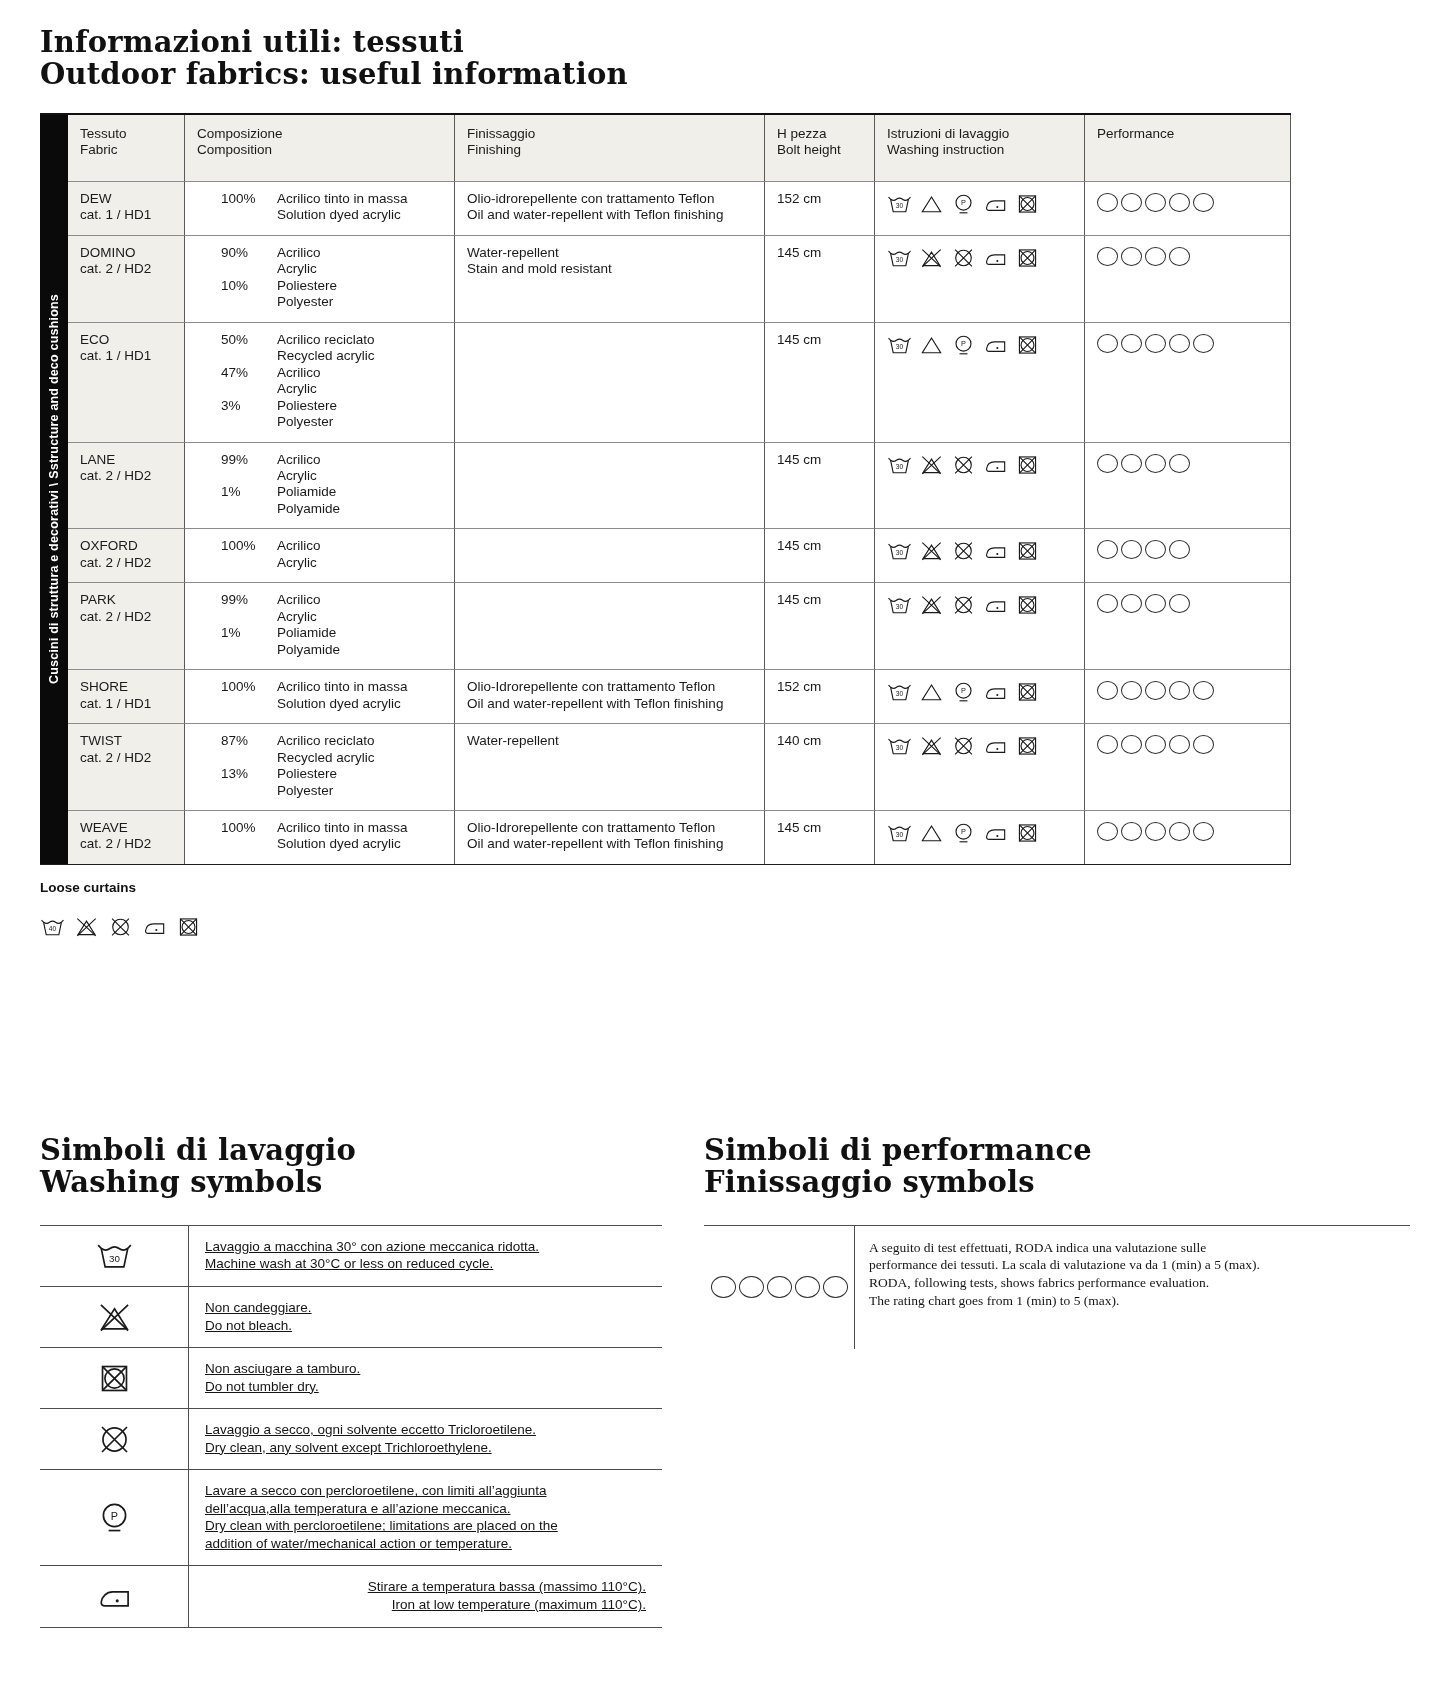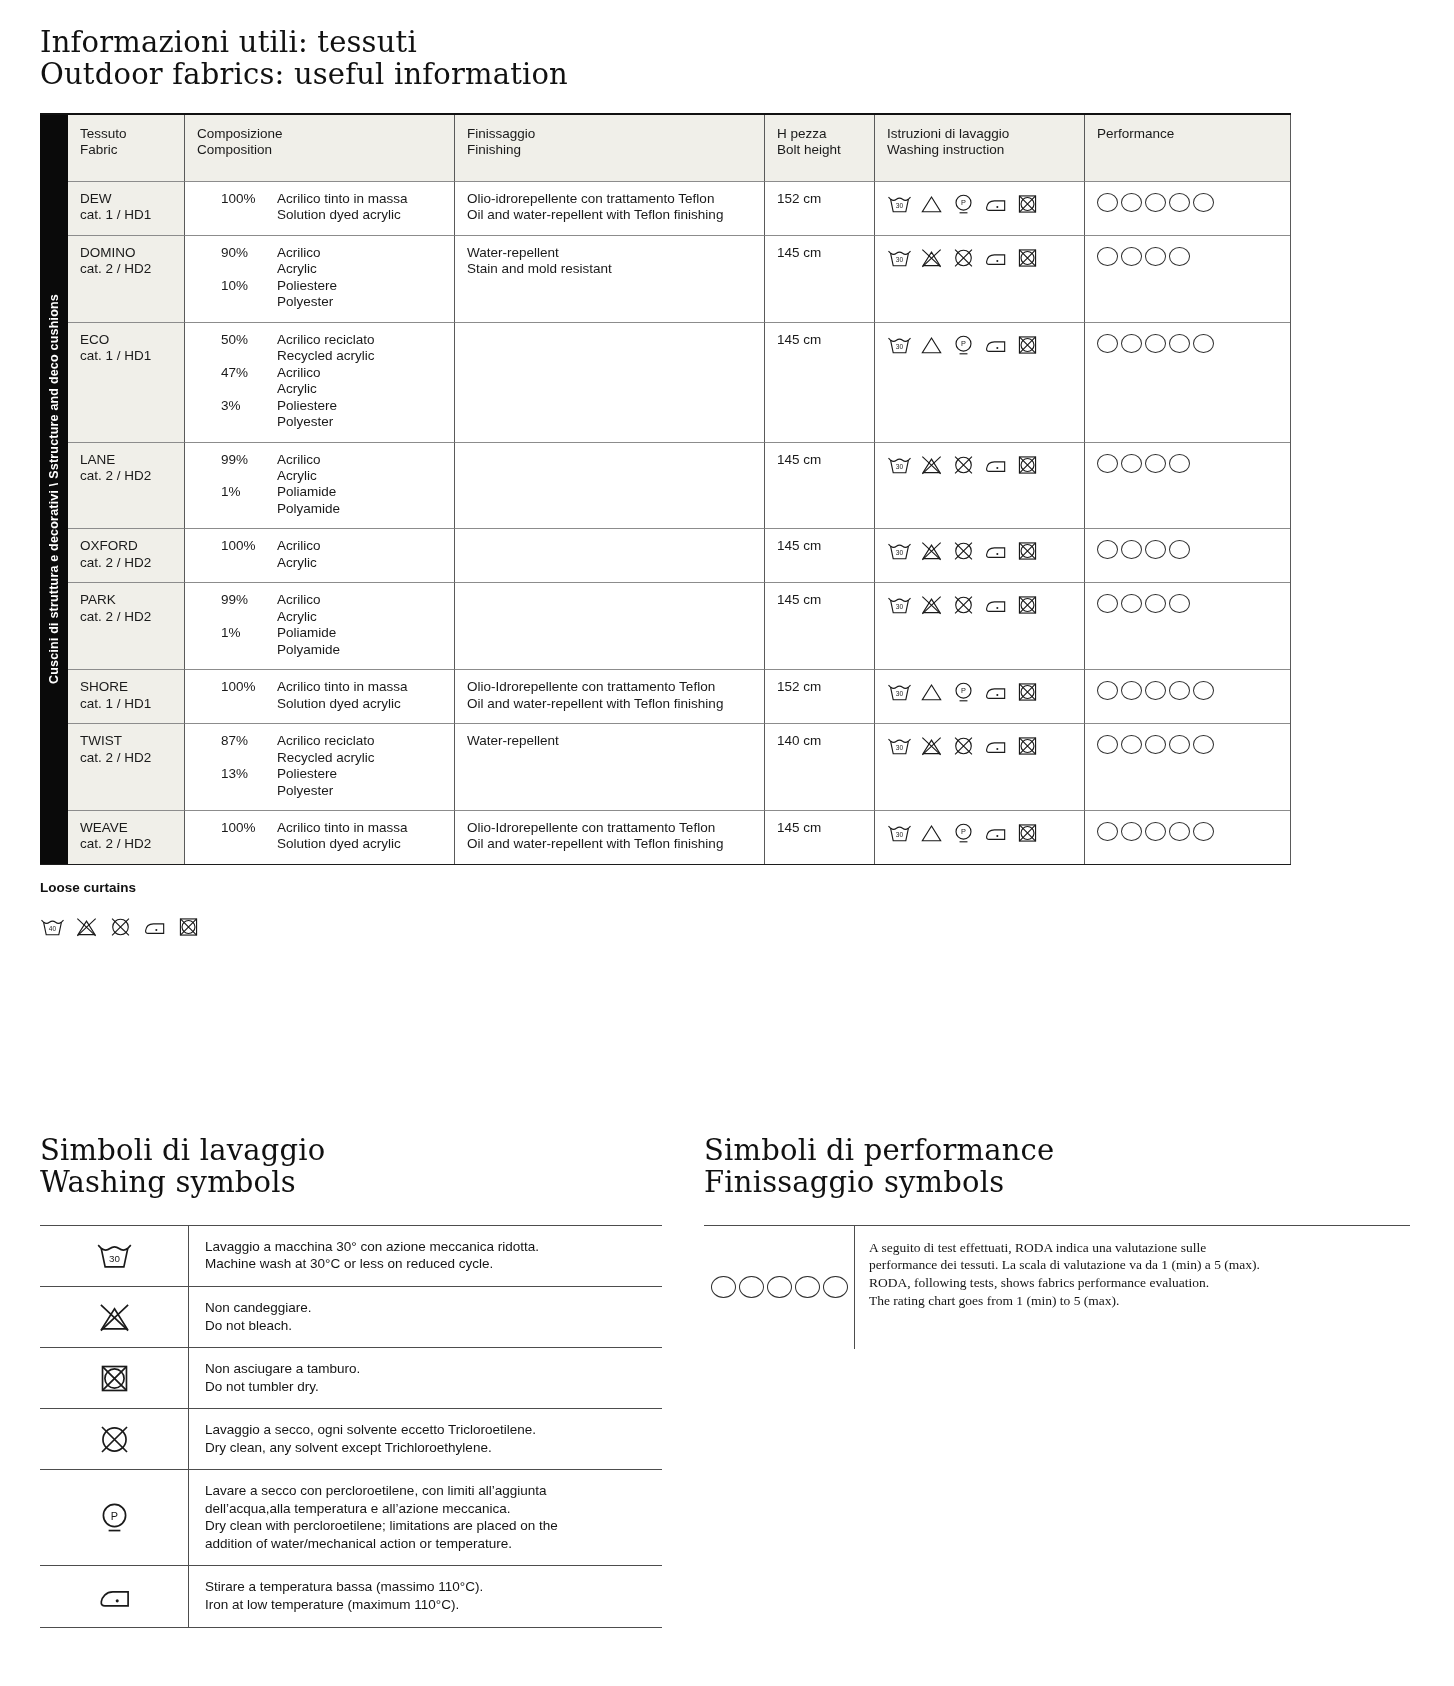--- a/index.html
+++ b/index.html
@@ -3,21 +3,21 @@
 <meta charset="utf-8">
 <style>
   :root{
     --ink:#1a1a1a; --cream:#f0efe9; --side-bg:#0a0a0a; --side-tx:#ffffff;
     --line-dark:#4d4d4d; --line-mid:#5a5a5a; --line-light:#8c8c8c;
   }
   *{box-sizing:border-box; margin:0; padding:0;}
   html,body{background:#fff;}
   body{width:1454px; min-height:1686px; font-family:"Liberation Sans",sans-serif; color:var(--ink);}
   .page{padding:26px 44px 24px 40px;}
-  h1,h2{font-family:"DejaVu Serif",serif; font-weight:400; font-size:29px; line-height:1.12; color:#111; letter-spacing:.2px;}
+  h1,h2{font-family:"DejaVu Serif",serif; font-weight:700; font-size:29px; line-height:1.12; color:#111; letter-spacing:.2px;}
   h1{margin-bottom:22px;}
   h2{margin-bottom:26px;}
 
   
   .ftable-wrap{display:flex; width:1251px; border-top:2px solid #111; border-bottom:1.5px solid #1c1c1c;}
   .side{width:28px; flex:none; background:var(--side-bg); display:flex; align-items:center; justify-content:center;}
   .side-label{writing-mode:vertical-rl; transform:rotate(180deg); color:var(--side-tx); font-size:12.5px; font-weight:700; white-space:nowrap; letter-spacing:.2px;}
   .tgrid{flex:1; display:grid; grid-template-columns:117px 270px 310px 110px 210px 1fr; border-right:1px solid var(--line-mid);}
   .cell{border-right:1px solid var(--line-mid); padding:9px 12px 11px 12px; font-size:13.5px; line-height:1.22;}
   .cell.c6{border-right:none;}
@@ -38,23 +38,23 @@
   
   .loose{margin-top:15px;}
   .loose-label{font-size:13.5px; font-weight:700; color:#111; margin-bottom:21px;}
   .loose-icons{display:flex; gap:9px;}
 
   
   .bottom{display:flex; gap:42px; margin-top:196px;}
   .wash-col{width:622px; flex:none;}
   .perf-col{width:706px; flex:none;}
   .wrow{display:flex; border-top:1px solid var(--line-dark);}
-  .wrow:last-child{border-bottom:1px solid var(--line-dark);}
+  .wrow:last-child{border-bottom:1px solid var(--line-dark);text-align:right;}
   .wsym{width:148px; flex:none; display:flex; align-items:center; justify-content:center; padding:10px 0;}
-  .wtxt{flex:1; border-left:1px solid var(--line-dark); padding:12px 16px 13px 16px; font-size:13.5px; line-height:1.3; color:#151515;}
+  .wtxt{flex:1; border-left:1px solid var(--line-dark); padding:12px 16px 13px 16px; font-size:13.5px; line-height:1.3; color:#151515;text-decoration:underline;}
   .perf-box{border-top:1px solid var(--line-dark); display:flex; min-height:124px;font-family:Liberation Serif, serif;}
   .perf-circles{width:150px; flex:none; display:flex; align-items:center; justify-content:center; gap:3px;}
   .perf-text{flex:1; border-left:1px solid var(--line-dark); padding:13px 16px 13px 14px; font-size:13.5px; line-height:1.3; color:#151515;}
 </style>
 </head>
 <body>
 
 <div class="page">
 
   <h1><span>Informazioni utili: tessuti</span><br><span>Outdoor fabrics: useful information</span></h1>

